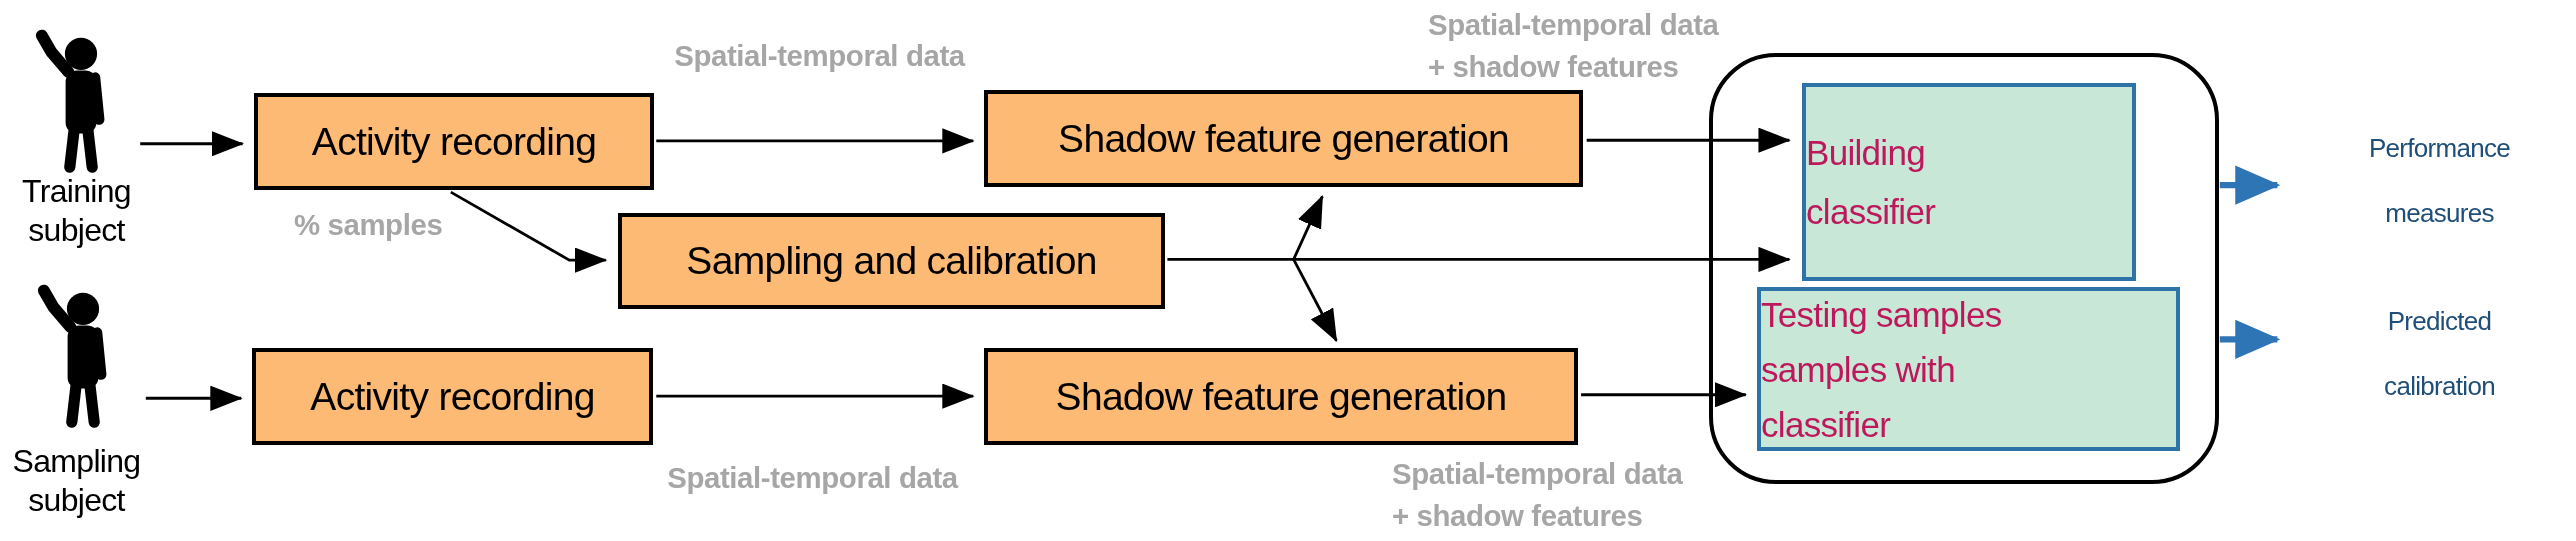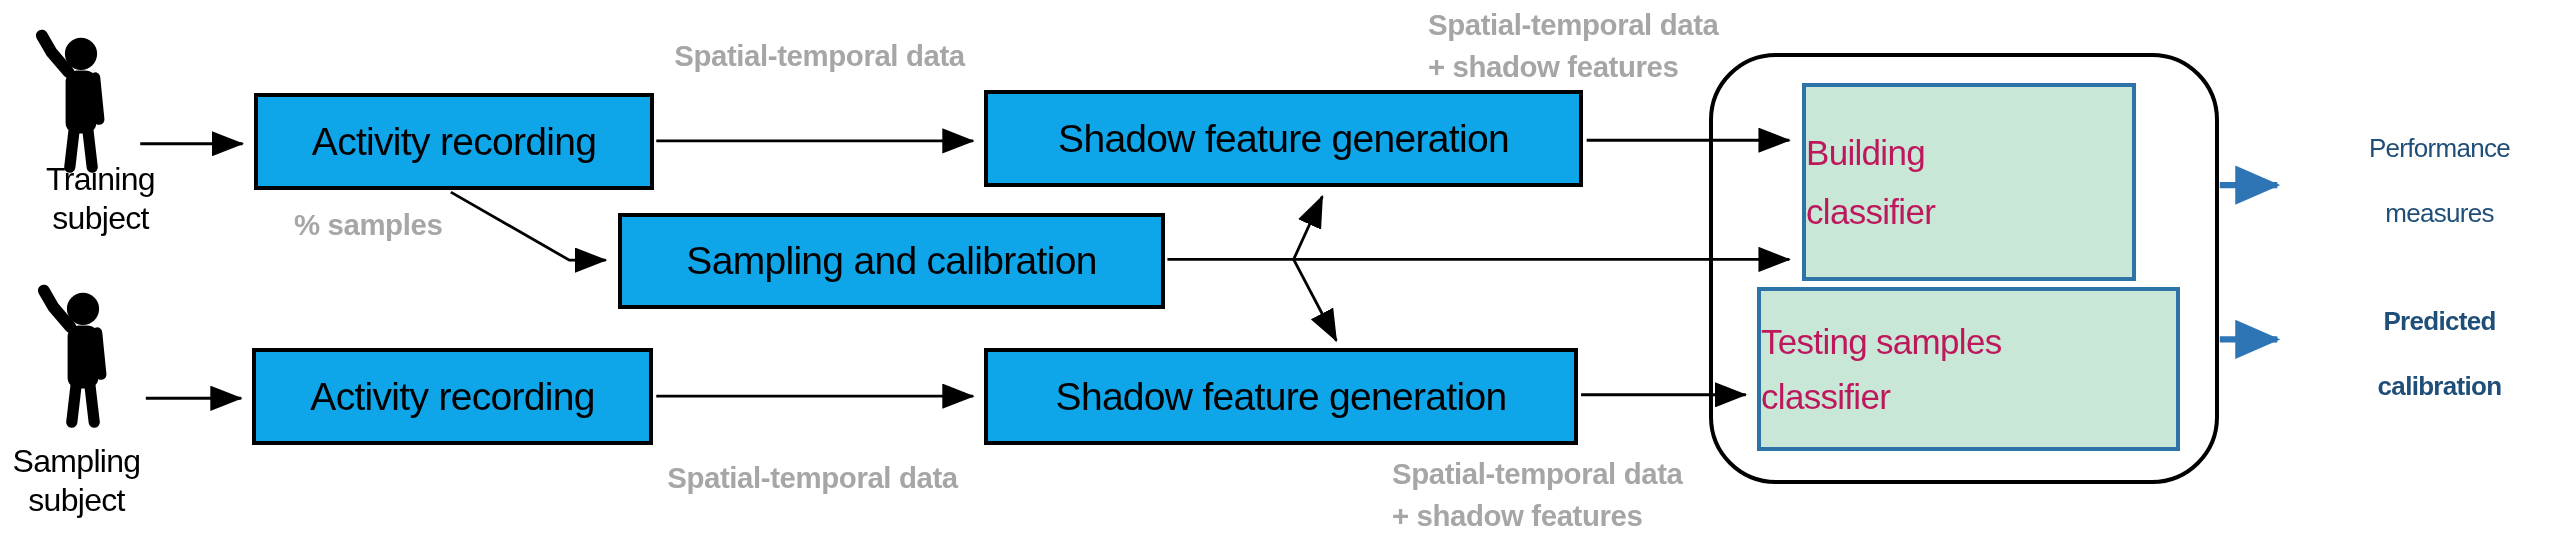--- a/index.html
+++ b/index.html
@@ -9,21 +9,21 @@
     --gray-label:#a6a6a6;
     --output-text:#1f4e79;
     --output-arrow:#2e75b6;
   }
   html,body{margin:0;padding:0;background:#ffffff;}
   body{font-family:"Liberation Sans","DejaVu Sans",sans-serif;}
   .canvas{position:relative;width:2576px;height:542px;background:#ffffff;overflow:hidden;}
 
   
   .fbox{
-    position:absolute;box-sizing:border-box;background:#0ea5e9;
+    position:absolute;box-sizing:border-box;background:#fdba74;
     border:4.9px solid var(--flow-box-border);
     display:flex;align-items:center;justify-content:center;
     font-size:39px;letter-spacing:-0.7px;color:#000;white-space:nowrap;
   }
 
   
   .pipeline-frame{
     position:absolute;box-sizing:border-box;border:4.9px solid #000;border-radius:67px;background:#ffffff;
   }
 
@@ -70,21 +70,21 @@
       <g stroke="#000" fill="none" stroke-linecap="round">
         <path d="M62 64 L38 36 L24 12" stroke-width="17"></path>
         <path d="M100 72 L106 132" stroke-width="15"></path>
         <path d="M70 148 L64 200" stroke-width="16"></path>
         <path d="M90 148 L96 200" stroke-width="16"></path>
       </g>
       <circle cx="80" cy="38" r="23" fill="#000"></circle>
       <rect x="58" y="62" width="44" height="90" rx="16" fill="#000"></rect>
     </svg>
   </div>
-  <div class="subject-label" style="left:0px;top:160px;width:153px;padding-left:24px;">
+  <div class="subject-label" style="left:0px;top:172px;width:153px;">
     <span class="ln">Training</span>
     <span class="ln">subject</span>
   </div>
 
   <div class="person" style="left:27px;top:282px;">
     <svg width="105" height="146" viewBox="0 0 150 208" aria-hidden="true">
       <g stroke="#000" fill="none" stroke-linecap="round">
         <path d="M62 64 L38 36 L24 12" stroke-width="17"></path>
         <path d="M100 72 L106 132" stroke-width="15"></path>
         <path d="M70 148 L64 200" stroke-width="16"></path>
@@ -118,20 +118,21 @@
 
   <div class="pipeline-frame" style="left:1709px;top:53px;width:510px;height:431px;"></div>
 
   <div class="gbox building" style="left:1802px;top:83px;width:334px;height:198px;">
     <span class="ln">Building</span>
     <span class="ln">classifier</span>
   </div>
 
   <div class="gbox testing" style="left:1757px;top:287px;width:423px;height:164px;">
     <span class="ln">Testing samples</span>
+    <span class="ln">samples with</span>
     <span class="ln">classifier</span>
   </div>
 
   <div class="graylabel" style="left:630px;top:39px;width:379px;text-align:center;">Spatial-temporal data</div>
 
   <div class="graylabel" style="left:1428px;top:4.2px;">
     <span class="ln">Spatial-temporal data</span>
     <span class="ln">+ shadow features</span>
   </div>
 
@@ -142,21 +143,21 @@
 
   <div class="graylabel" style="left:1392px;top:453px;">
     <span class="ln">Spatial-temporal data</span>
     <span class="ln">+ shadow features</span>
   </div>
 
   <div class="bluetext" style="left:2303px;top:116px;width:273px;">
     <span class="ln">Performance</span>
     <span class="ln">measures</span>
   </div>
-  <div class="bluetext" style="left:2303px;top:289px;width:273px;font-weight:bold;">
+  <div class="bluetext" style="left:2303px;top:289px;width:273px;">
     <span class="ln">Predicted</span>
     <span class="ln">calibration</span>
   </div>
 
   <svg class="arrow-layer" viewBox="0 0 3674 773">
     <defs>
       <marker id="ah" markerUnits="userSpaceOnUse" markerWidth="46" markerHeight="36" viewBox="0 0 46 36" refX="44" refY="18" orient="auto">
         <path d="M0,0 L46,18 L0,36 Z" fill="#000"></path>
       </marker>
       <marker id="bah" markerUnits="userSpaceOnUse" markerWidth="64" markerHeight="56" viewBox="0 0 64 56" refX="60" refY="28" orient="auto">

